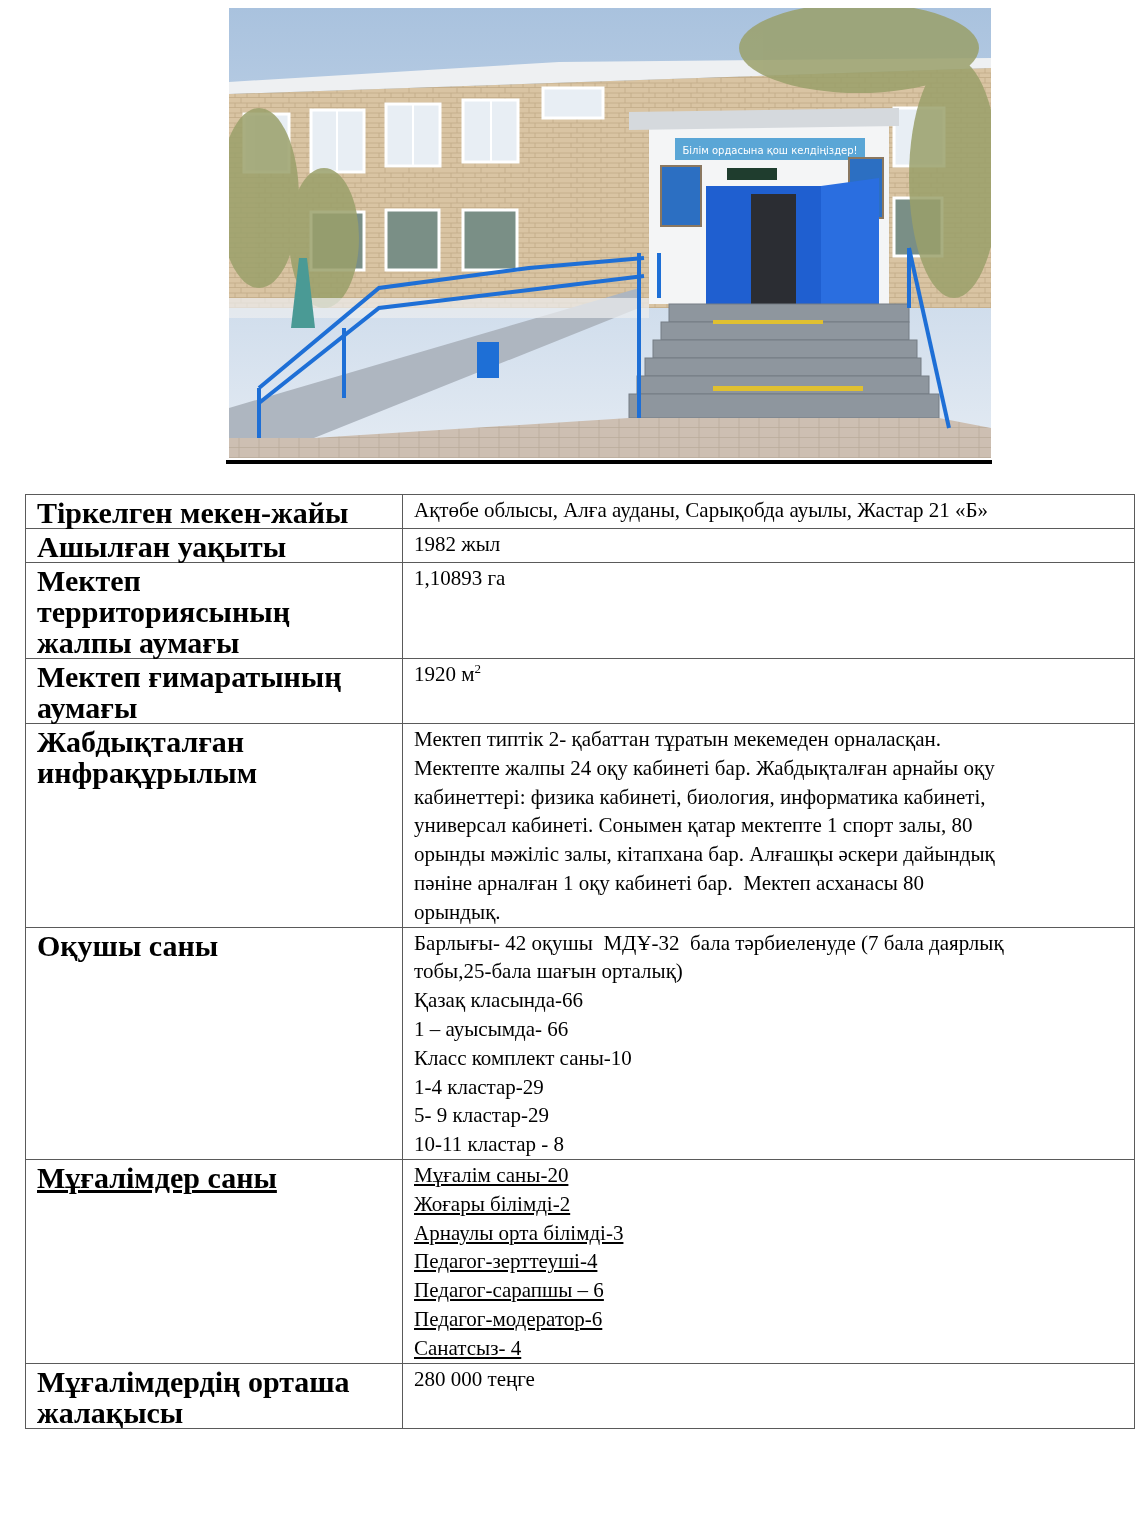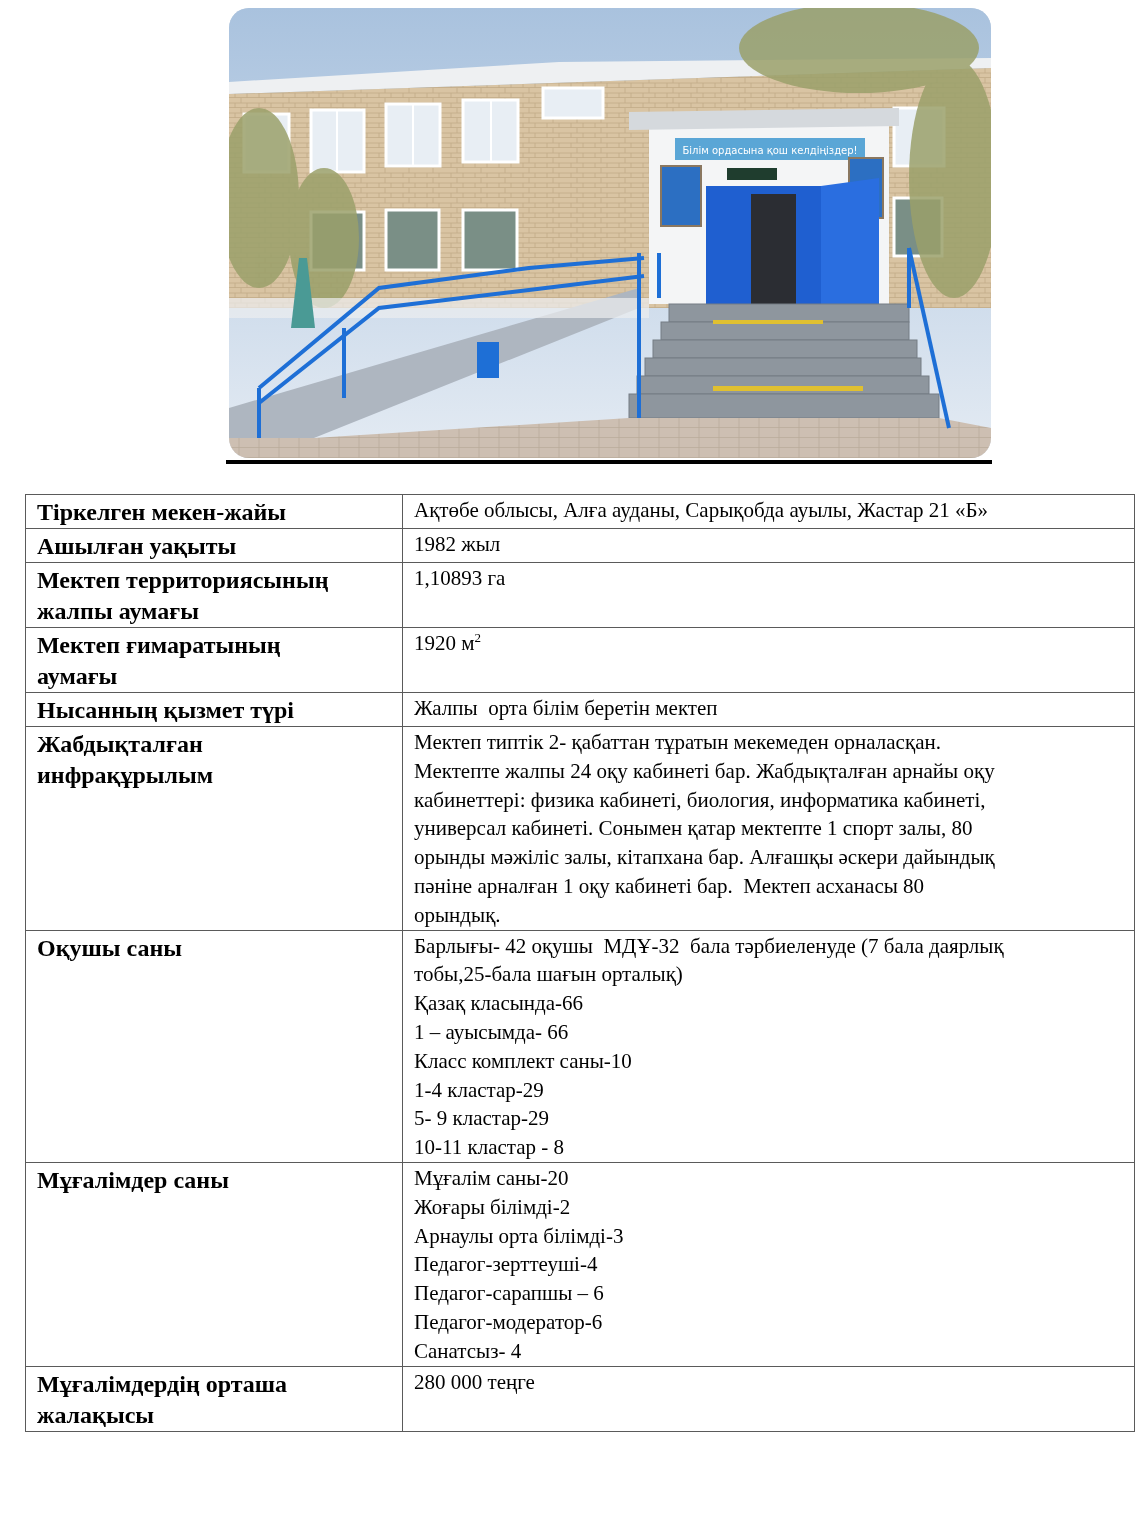--- a/index.html
+++ b/index.html
@@ -1,38 +1,38 @@
 <!DOCTYPE html>
 <html><head>
 <meta charset="utf-8">
 <style>
   html, body { margin: 0; padding: 0; background: #ffffff; }
   body { width: 1143px; height: 1524px; position: relative; overflow: hidden; font-family: "Liberation Serif", "DejaVu Serif", serif; color: #000; }
 
   
-  .photo { position: absolute; left: 229px; top: 8px; width: 762px; height: 450px; overflow: hidden; background: #cfd8e3; border-radius: 20px; }
+  .photo { position: absolute; left: 229px; top: 8px; width: 762px; height: 450px; overflow: hidden; background: #cfd8e3; }
   .photo svg { display: block; width: 100%; height: 100%; }
   .photo-rule { position: absolute; left: 226px; top: 460px; width: 766px; height: 4px; background: #000; }
 
   
   table.info { position: absolute; left: 25px; top: 494px; width: 1110px; border-collapse: collapse; table-layout: fixed; }
   table.info td { border: 1.5px solid #5a5a5a; vertical-align: top; padding: 0; }
-  td.label { width: 359px; padding: 2px 6px 0 11px !important; font-weight: bold; font-size: 24px; line-height: 31px; }
+  td.label { width: 359px; padding: 2px 6px 0 11px !important; font-weight: bold; font-size: 30px; line-height: 31px; }
   td.value { padding: 1px 4px 0 11px !important; font-size: 21px; line-height: 28.8px; }
   .line { display: block; white-space: pre-wrap; }
   sup { font-size: 13px; line-height: 0; }
   .r0 td { height: 31px; }
   .r1 td { height: 29px; }
   .r2 td { height: 91px; }
   .r3 td { height: 59px; margin-top: 48px; }
   .r4 td { height: 61px; }
   .r5 td { height: 29px; }
   .r6 td { height: 199px; }
   .r7 td { height: 229px; }
-  .r8 td { height: 197px; }
+  .r8 td { height: 197px; text-decoration: underline; }
   .r9 td { height: 61px; }
 </style>
 </head>
 <body>
 
 <div class="photo">
   <svg viewBox="0 0 762 450" preserveAspectRatio="none">
     <defs>
       <linearGradient id="sky" x1="0" y1="0" x2="0" y2="1">
         <stop offset="0" stop-color="#a9c2de"></stop>
@@ -156,28 +156,20 @@
     </tr>
     <tr class="r4">
       <td class="label">
         <span class="line">Мектеп ғимаратының</span>
         <span class="line">аумағы</span>
       </td>
       <td class="value">
           <span class="line"><span>1920 м</span><sup>2</sup></span>
         </td>
     </tr>
-    <tr class="r5">
-      <td class="label">
-          <span class="line">Нысанның қызмет түрі</span>
-        </td>
-      <td class="value">
-          <span class="line">Жалпы  орта білім беретін мектеп</span>
-        </td>
-    </tr>
     <tr class="r6">
       <td class="label">
         <span class="line">Жабдықталған</span>
         <span class="line">инфрақұрылым</span>
       </td>
       <td class="value">
         <span class="line">Мектеп типтік 2- қабаттан тұратын мекемеден орналасқан.</span>
         <span class="line">Мектепте жалпы 24 оқу кабинеті бар. Жабдықталған арнайы оқу</span>
         <span class="line">кабинеттері: физика кабинеті, биология, информатика кабинеті,</span>
         <span class="line">универсал кабинеті. Сонымен қатар мектепте 1 спорт залы, 80</span>

